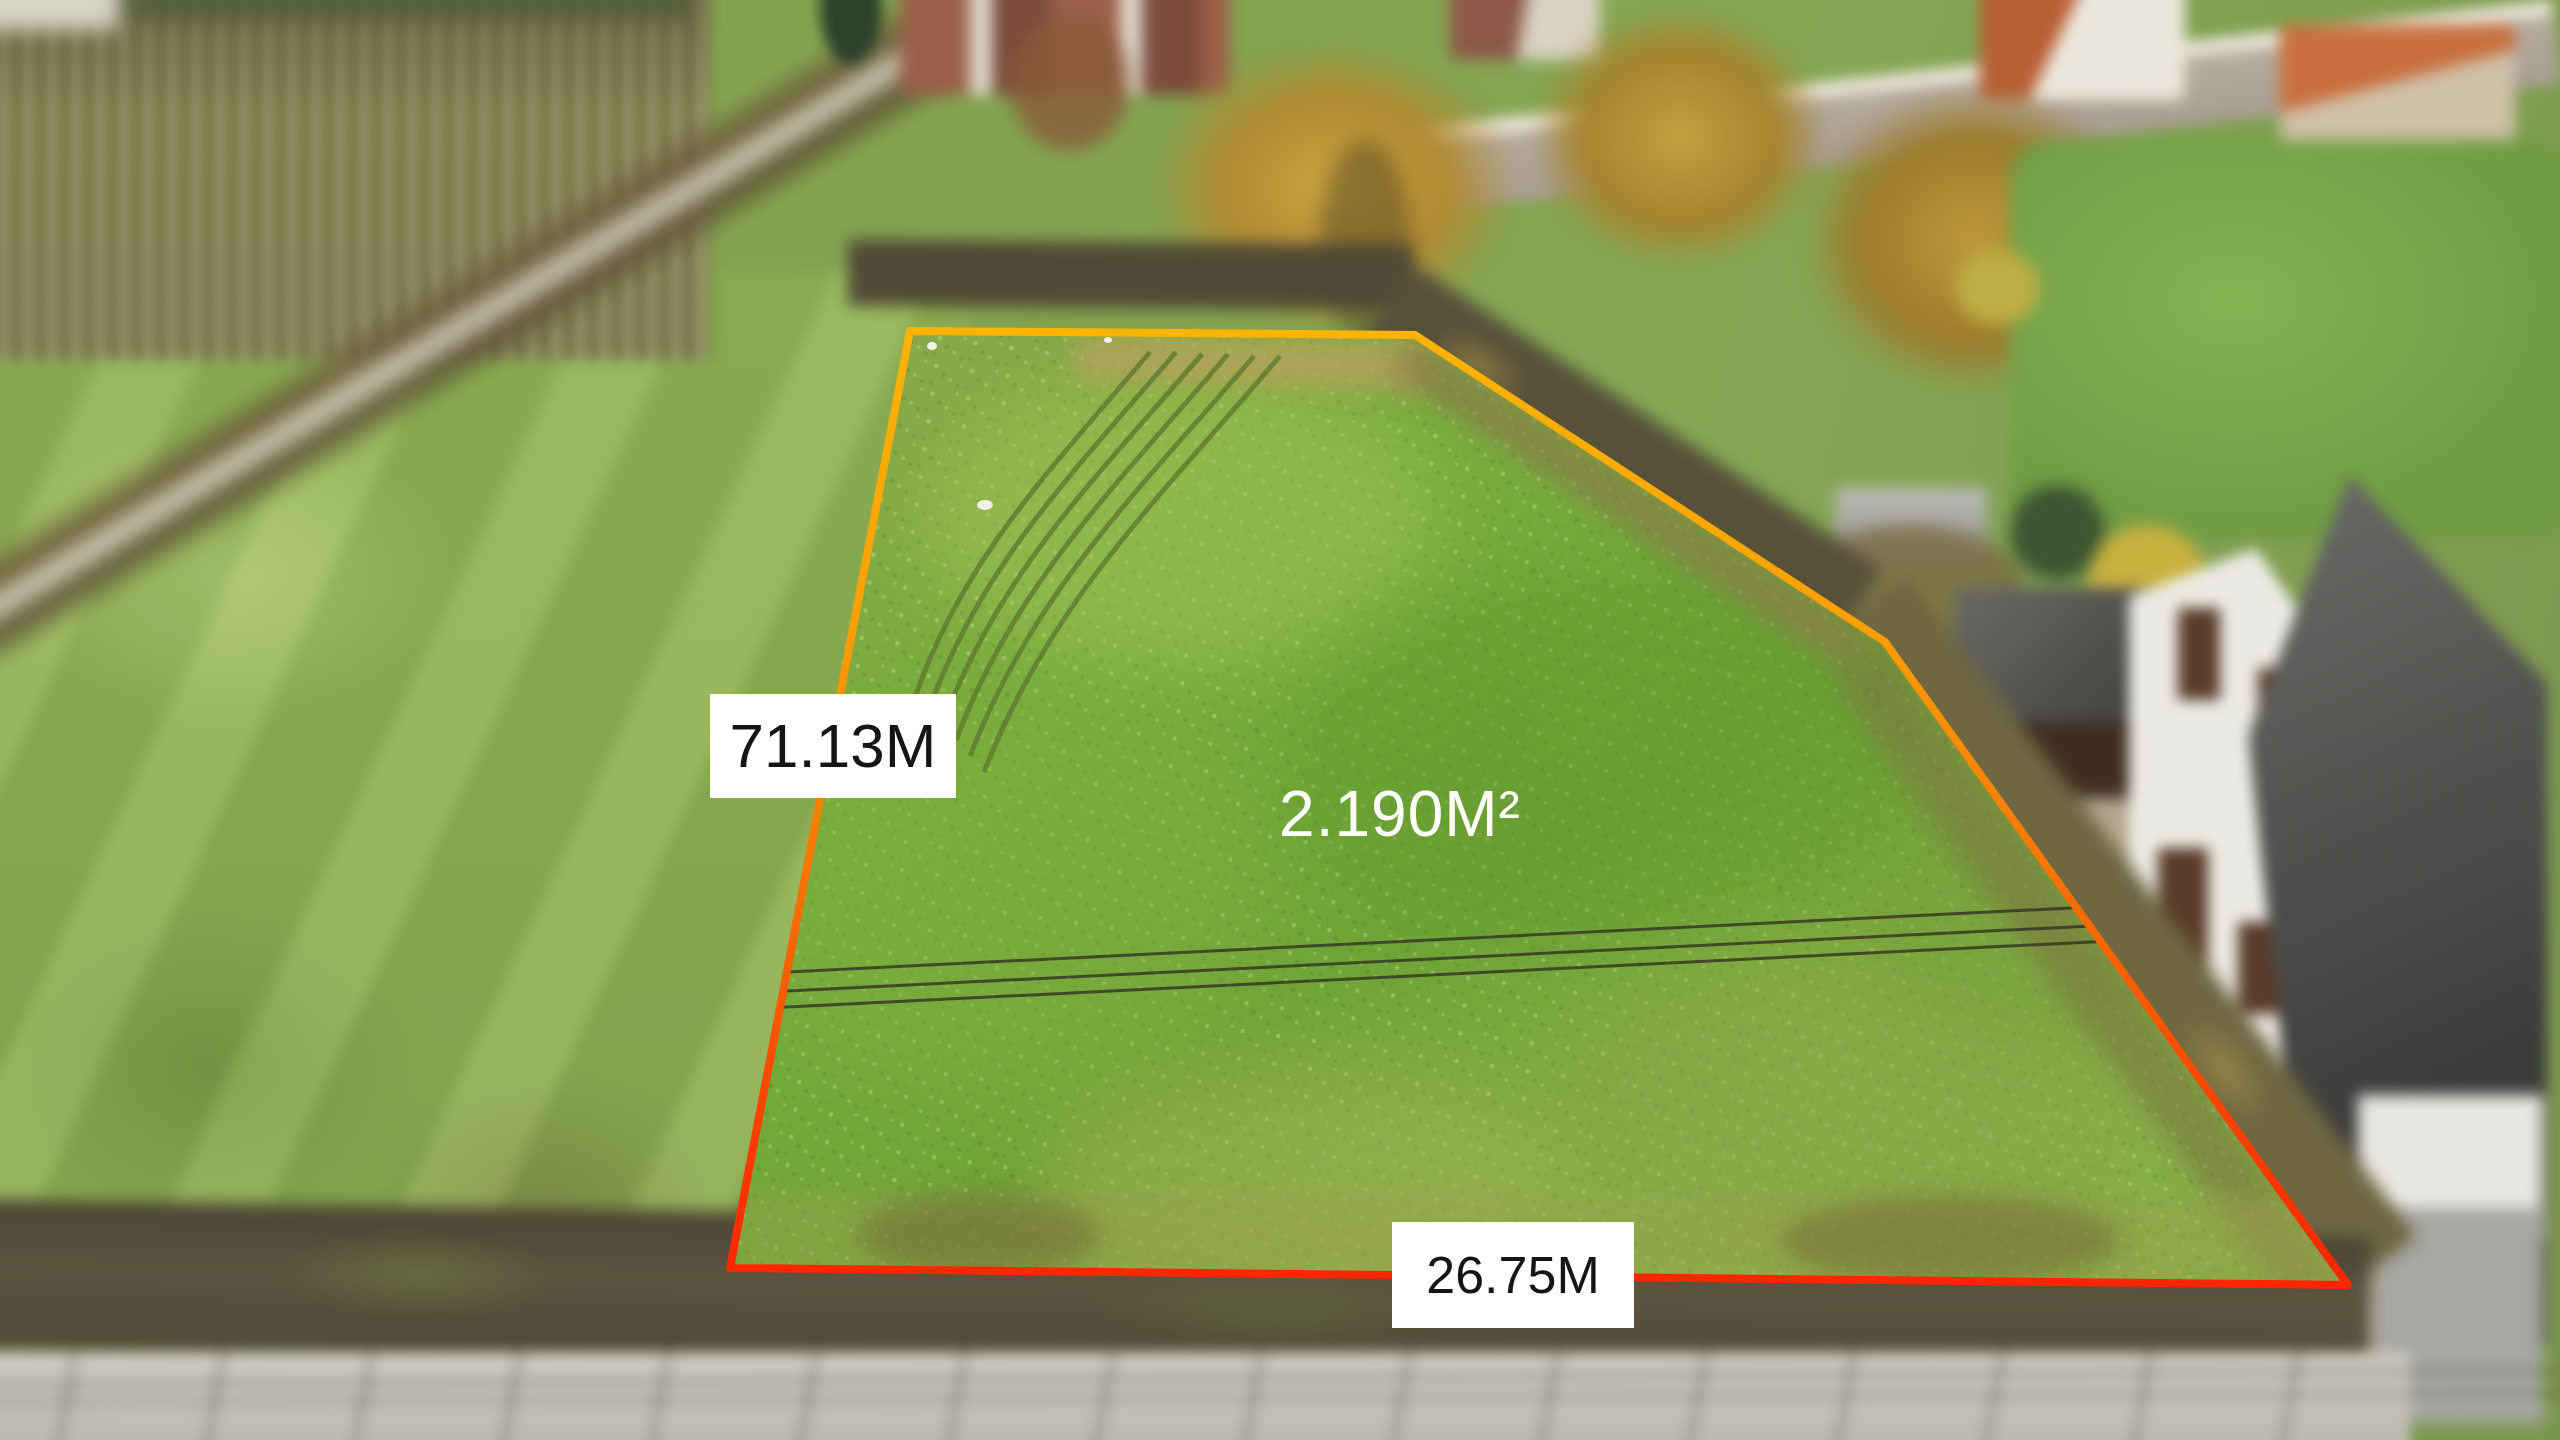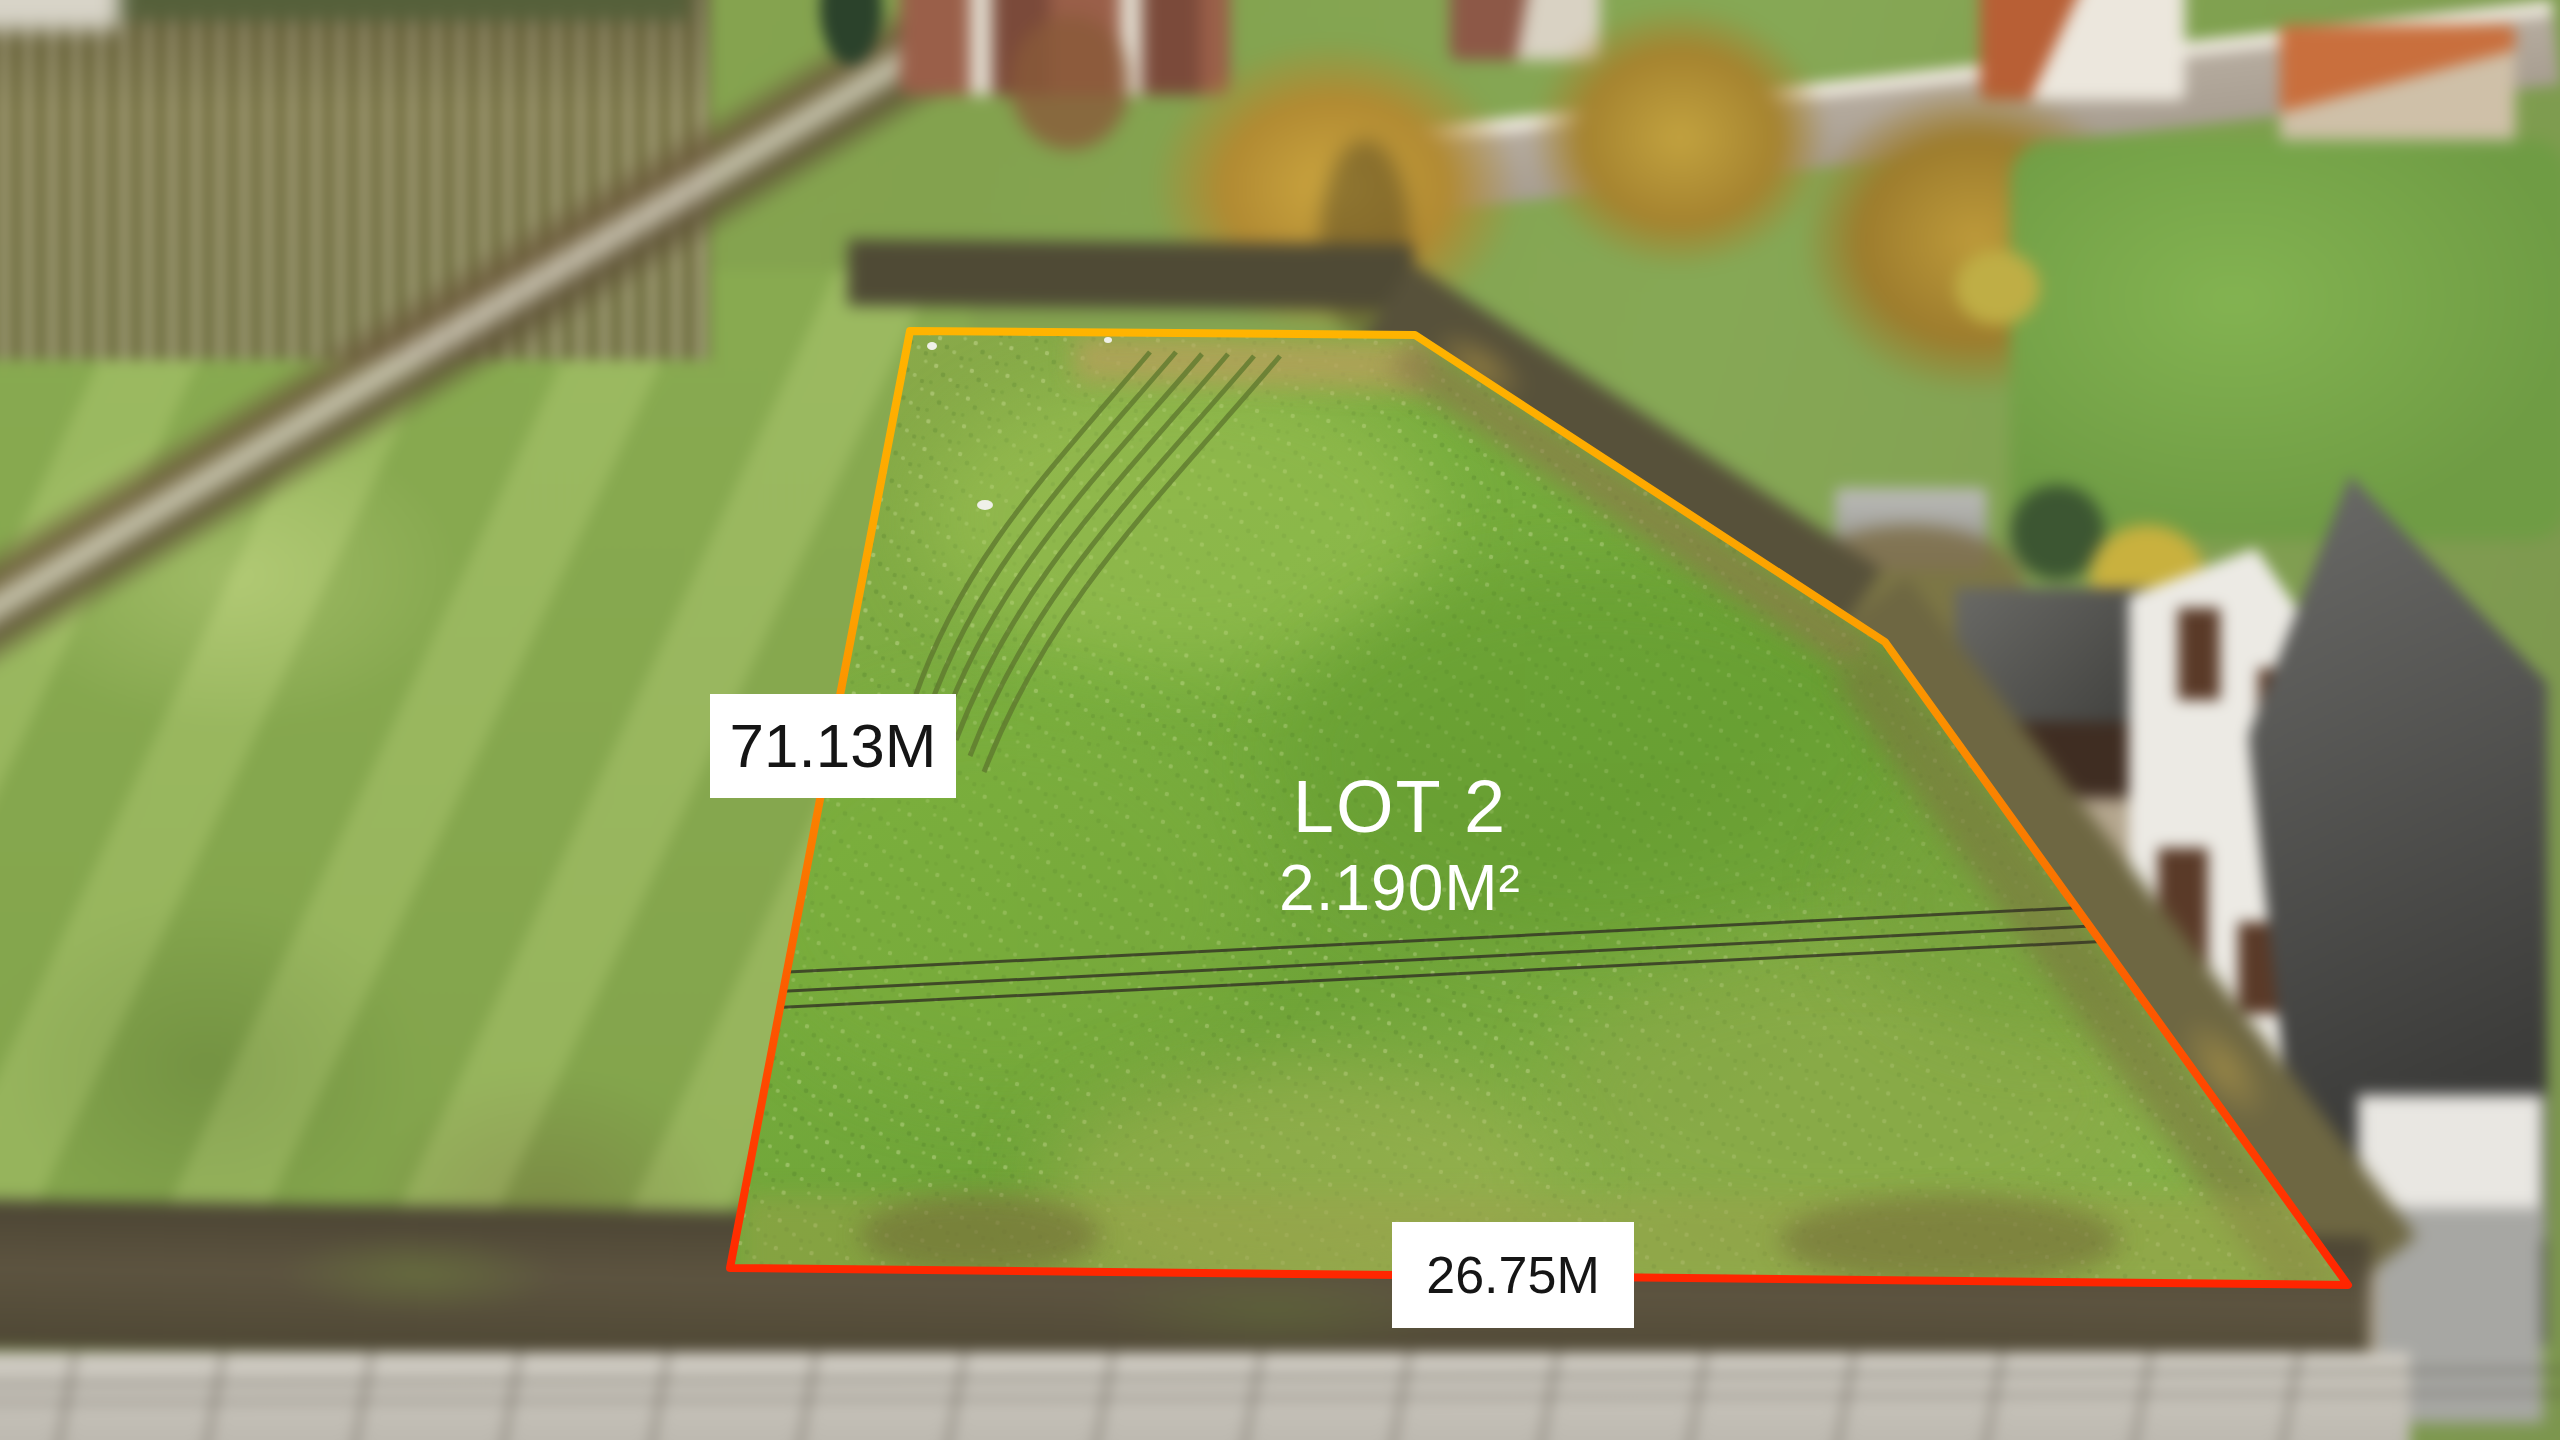--- a/index.html
+++ b/index.html
@@ -226,17 +226,16 @@
     <polygon points="910,331 1415,335 1885,642 2348,1285 730,1268" fill="none" stroke="url(#strokeGrad)" stroke-width="8" stroke-linejoin="round"></polygon>
   </svg>
 
   <div class="dim-box dim-left">
     <span style="position:static">71.13M</span>
   </div>
   <div class="dim-box dim-bottom">
     <span style="position:static">26.75M</span>
   </div>
   <div class="lot-caption">
-    <span class="name">LOT 2</span>
     <span class="area">2.190M²</span>
   </div>
 
 </div>
 
 </body></html>

